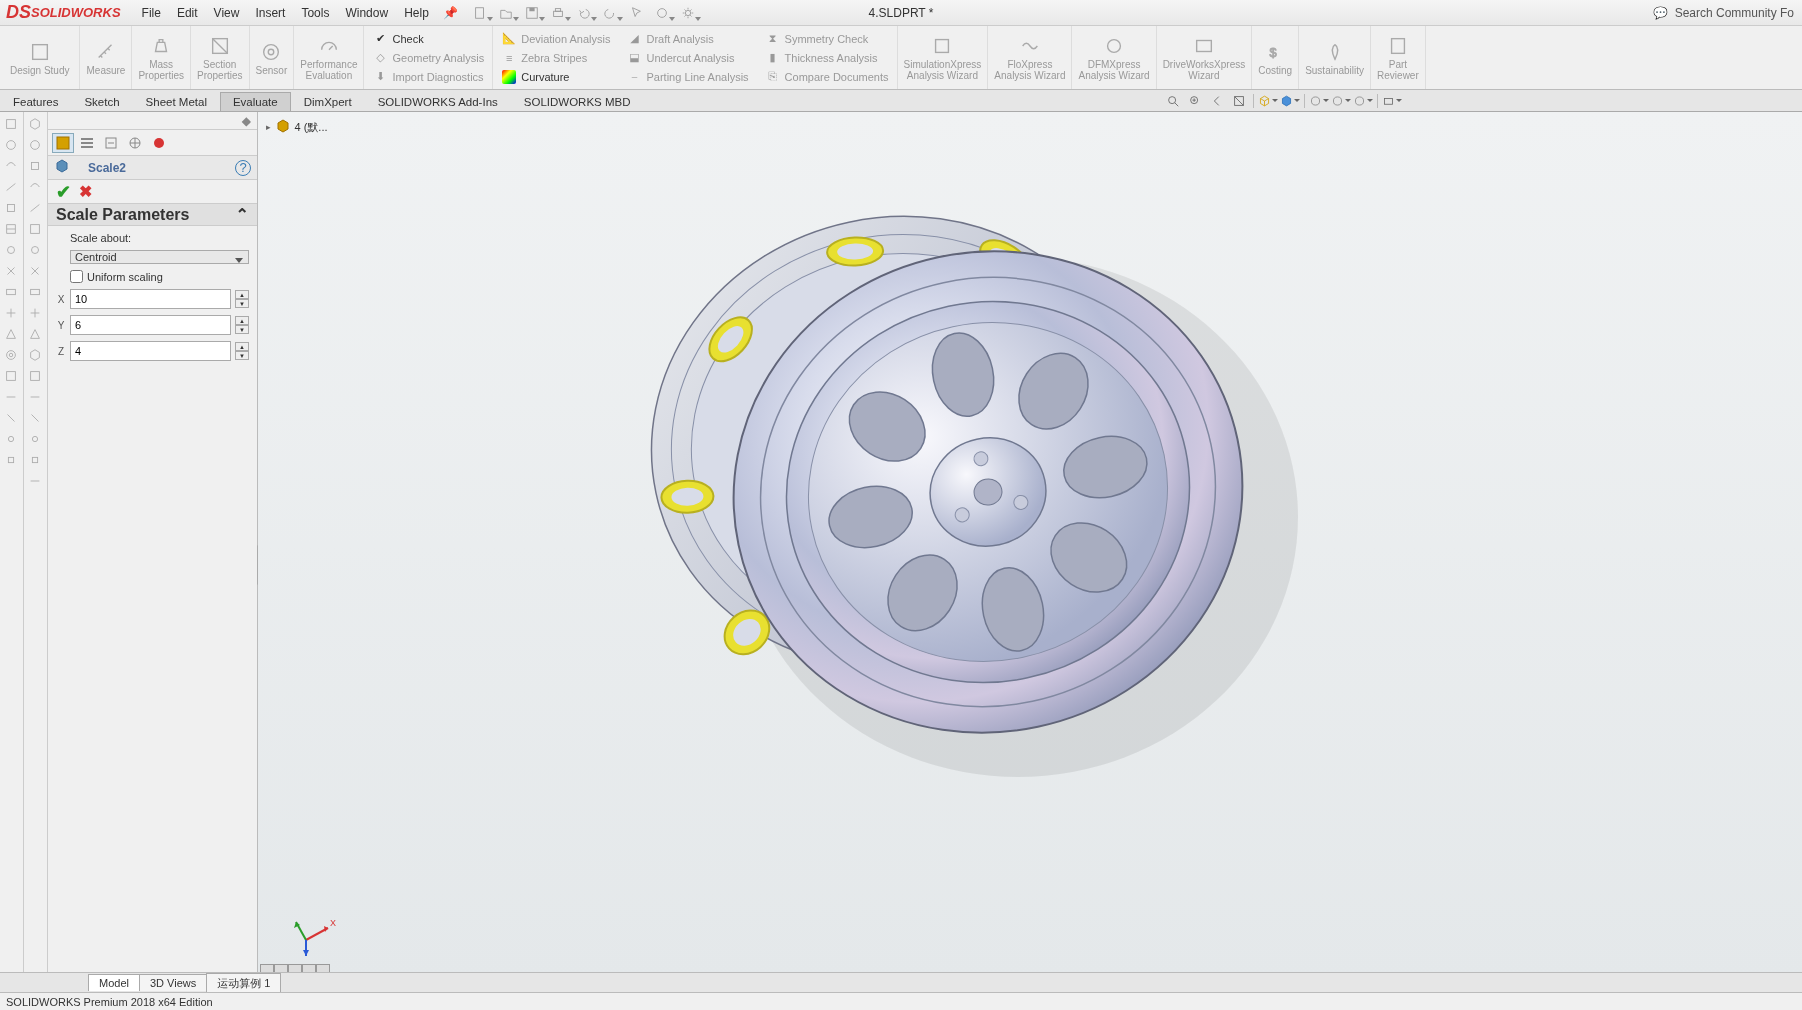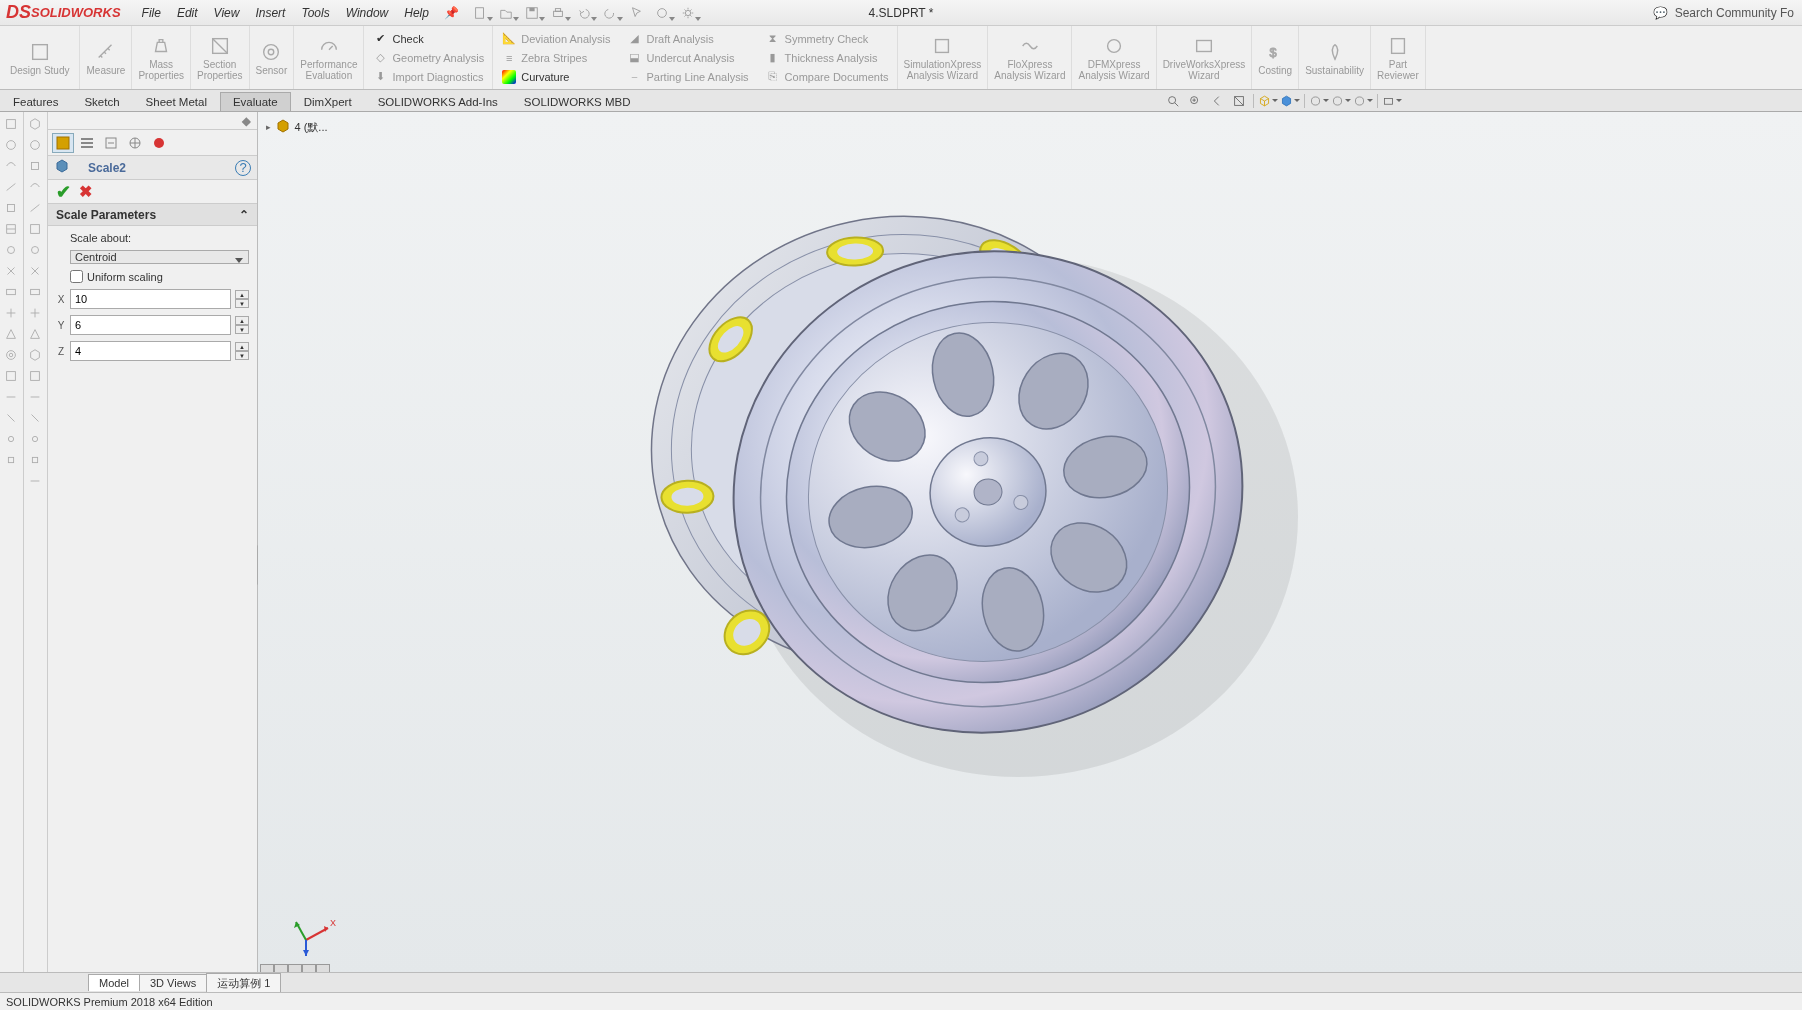--- a/index.html
+++ b/index.html
@@ -3,21 +3,21 @@
 <meta charset="utf-8">
 <style>
   * { box-sizing: border-box; margin: 0; padding: 0; font-family: "Segoe UI", Tahoma, sans-serif; user-select: none; }
   html, body { width: 1802px; height: 1010px; overflow: hidden; background: #e8e8e8; font-size: 12px; color: #333; }
   
   
   .title-bar { height: 26px; background: linear-gradient(#f5f5f5,#e8e8e8); display: flex; align-items: center; border-bottom: 1px solid #ccc; position: relative; }
   .logo { display: flex; align-items: center; padding: 0 6px; font-weight: bold; font-style: italic; color: #d73434; font-size: 13px; }
   .logo-swoosh { color: #d73434; font-size: 18px; margin-right: 0; font-weight: bold; }
   .menu-bar { display: flex; gap: 2px; margin-left: 8px; }
-  .menu-item { padding: 2px 7px; cursor: pointer; font-style: italic; }
+  .menu-item { padding: 2px 7px; cursor: pointer; }
   .title-center { position: absolute; left: 50%; transform: translateX(-50%); font-size: 12px; }
   .title-right { margin-left: auto; display: flex; align-items: center; gap: 6px; padding-right: 8px; }
   .search-community { color: #555; font-size: 12px; }
   .pin-icon { margin-left: 8px; color: #3a7db5; }
   .qat { display: flex; align-items: center; gap: 4px; margin-left: 10px; }
   .qat-btn { width: 22px; height: 20px; display: flex; align-items: center; justify-content: center; color: #888; cursor: pointer; position: relative; }
   .qat-btn svg { width: 14px; height: 14px; }
   .qat-drop::after { content: ""; border-left: 3px solid transparent; border-right: 3px solid transparent; border-top: 4px solid #888; position: absolute; right: -2px; bottom: 2px; }
   
   
@@ -57,21 +57,21 @@
   .fm-panel { width: 210px; background: #f0f0f0; border-right: 1px solid #bbb; display: flex; flex-direction: column; position: relative; }
   .fm-tabs { height: 26px; display: flex; align-items: center; gap: 2px; padding: 2px 4px; border-bottom: 1px solid #ccc; }
   .fm-tab-icon { width: 22px; height: 20px; display: flex; align-items: center; justify-content: center; cursor: pointer; }
   .fm-tab-icon.active { background: #d8e6f2; border: 1px solid #8ab; }
   .fm-header { height: 24px; display: flex; align-items: center; padding: 0 6px; gap: 18px; border-bottom: 1px solid #ccc; background: #e8e8e8; }
   .fm-title { font-weight: bold; color: #4a6a9a; font-size: 12px; }
   .fm-help { margin-left: auto; color: #3a7db5; font-size: 13px; width: 16px; height: 16px; border: 1px solid #3a7db5; border-radius: 50%; display: flex; align-items: center; justify-content: center; cursor: pointer; }
   .fm-actions { height: 24px; display: flex; align-items: center; gap: 8px; padding: 0 8px; border-bottom: 1px solid #ccc; }
   .ok-btn { color: #2a9d2a; font-size: 18px; font-weight: bold; cursor: pointer; }
   .cancel-btn { color: #d73434; font-size: 16px; font-weight: bold; cursor: pointer; }
-  .fm-section-header { height: 22px; display: flex; align-items: center; padding: 0 8px; font-weight: bold; font-size: 12px; background: #e0e0e0; border-bottom: 1px solid #ccc; }
+  .fm-section-header { height: 22px; display: flex; align-items: center; padding: 0 8px; font-weight: bold; font-size: 16px; background: #e0e0e0; border-bottom: 1px solid #ccc; }
   .fm-section-header .collapse { margin-left: auto; cursor: pointer; }
   .fm-body { padding: 6px 8px; display: flex; flex-direction: column; gap: 6px; }
   .fm-label { font-size: 11px; }
   .fm-select { flex: 1; height: 20px; background: #e8e8e8; border: 1px solid #aaa; font-size: 11px; padding: 0 4px; position: relative; }
   .fm-select::after { content: ""; position: absolute; right: 5px; top: 7px; border-left: 4px solid transparent; border-right: 4px solid transparent; border-top: 5px solid #555; }
   .fm-check { display: flex; align-items: center; gap: 4px; font-size: 11px; }
   .fm-axis-row { display: flex; align-items: center; gap: 4px; }
   .fm-axis-label { width: 10px; font-size: 10px; color: #555; text-align: center; }
   .fm-input { flex: 1; height: 20px; border: 1px solid #aaa; background: #fff; padding: 0 4px; font-size: 11px; }
   .fm-spinner { width: 14px; display: flex; flex-direction: column; }

